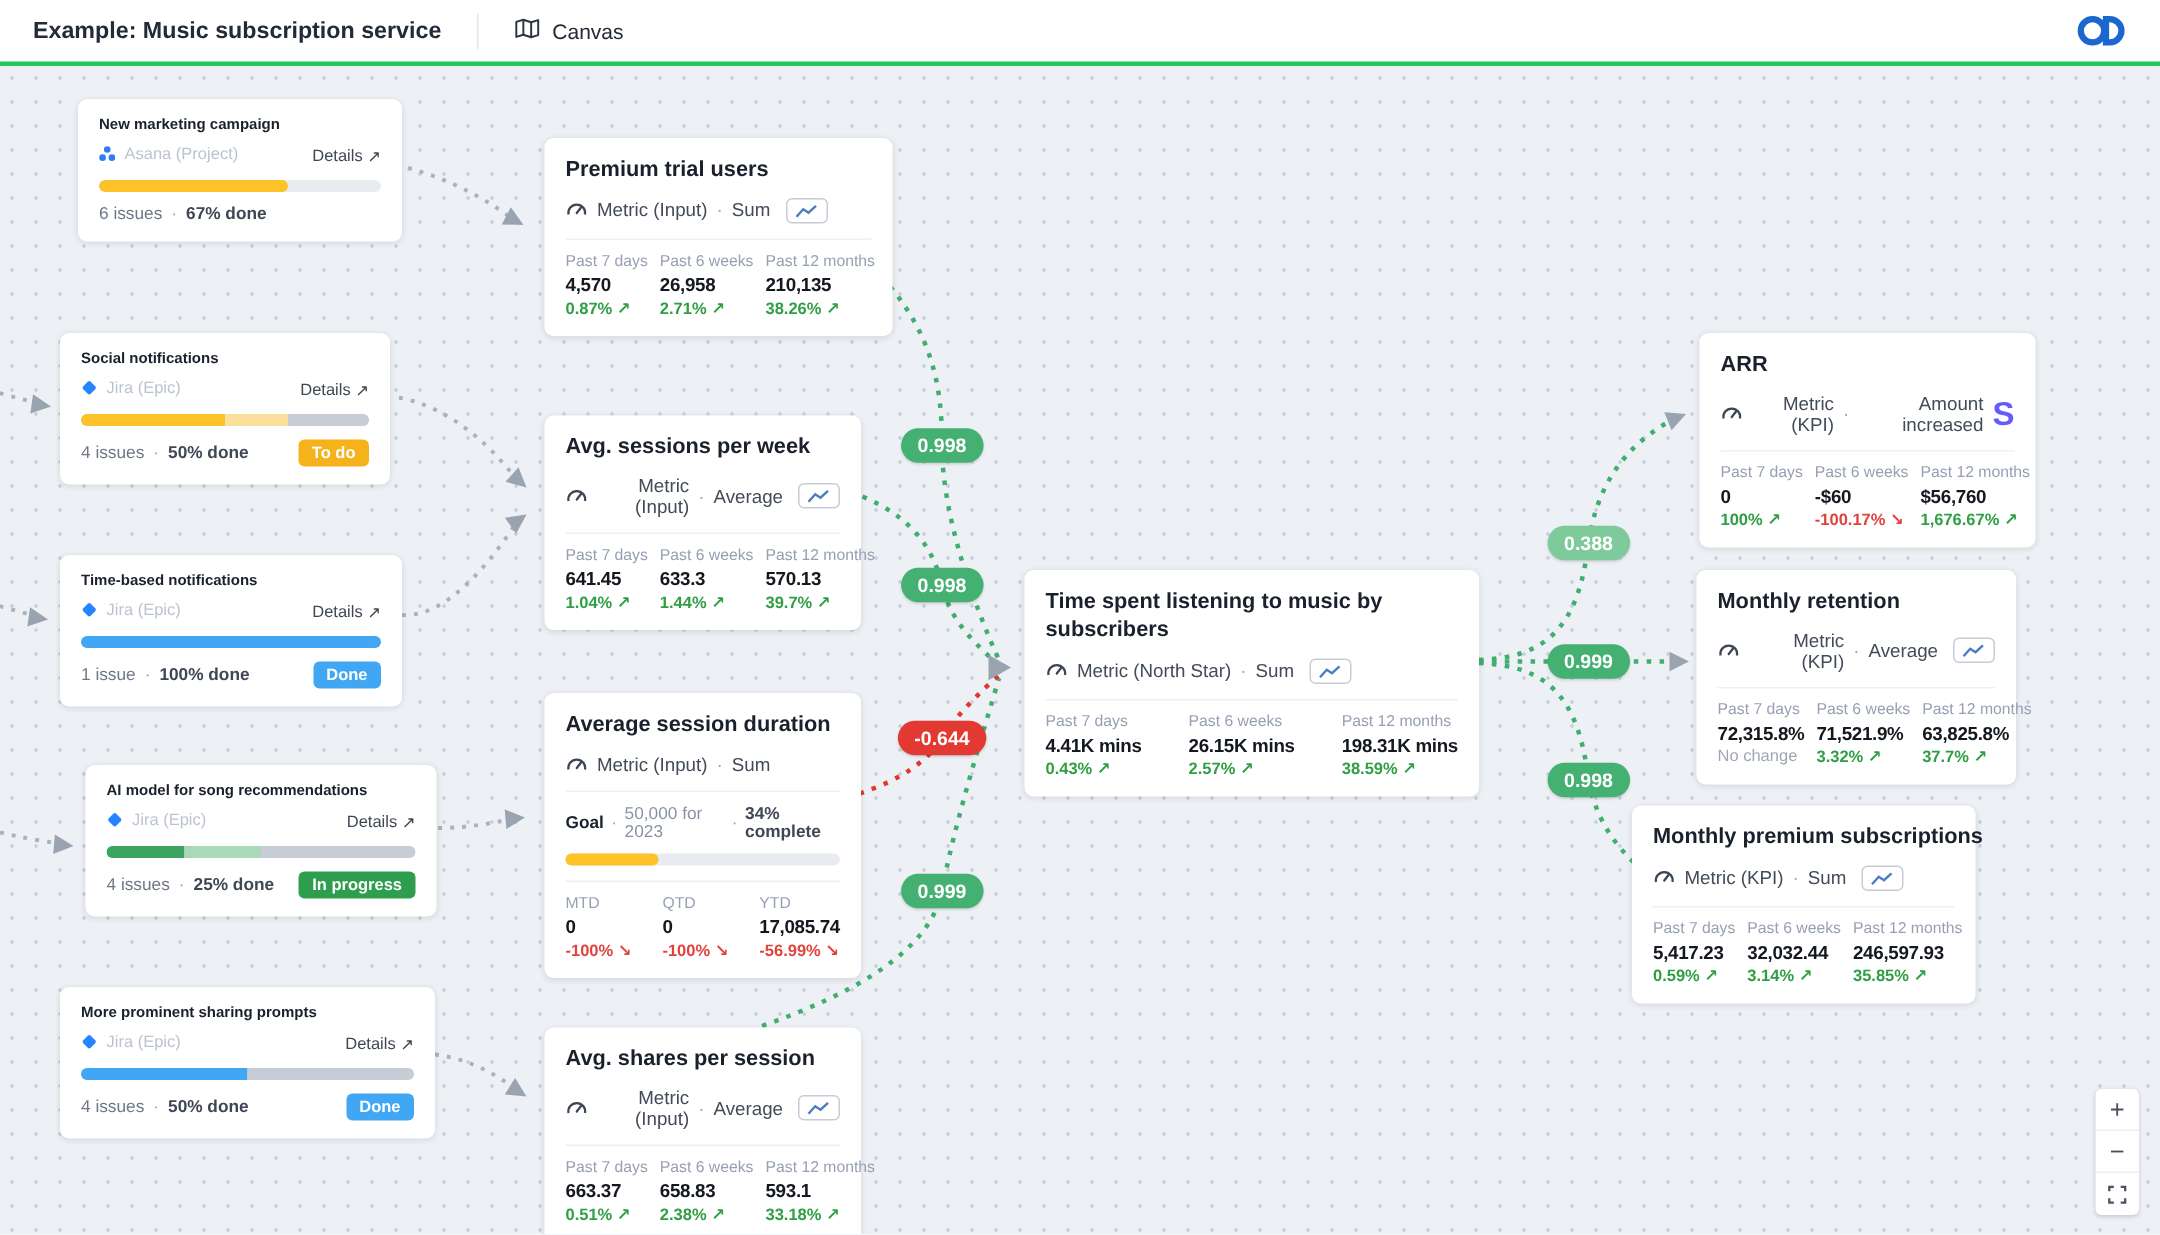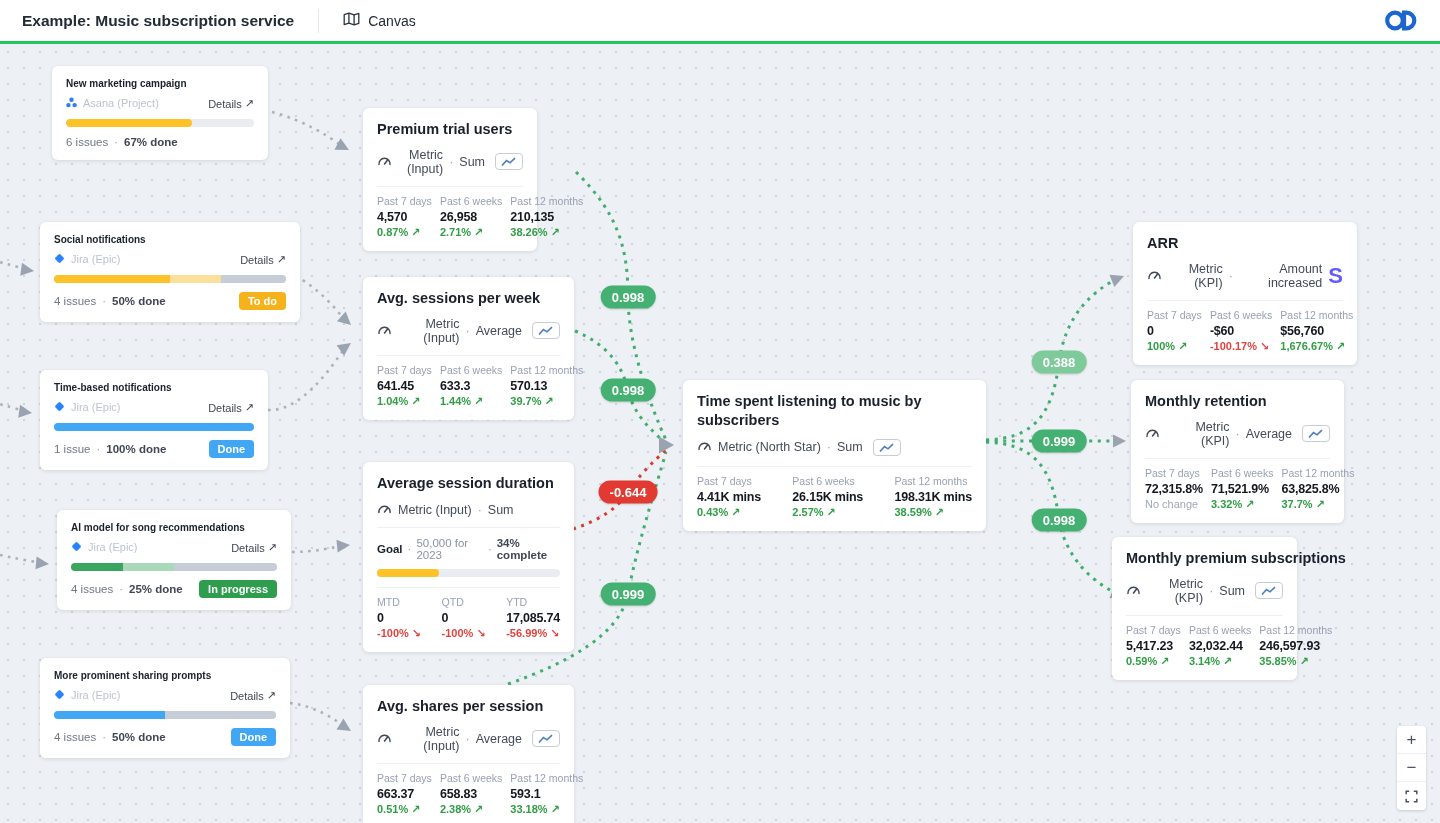--- a/index.html
+++ b/index.html
@@ -150,21 +150,21 @@
     <div class="pbar">
         <i class="rnd" style="width:67%;background:#fcc228"></i>
       </div>
     <div class="brow">
       <span class="iss">6 issues</span>
       <span class="bsep">·</span>
       <span class="done">67% done</span>
     </div>
   </div>
 
-  <div class="pcard" style="left:40px;top:178px;width:260px">
+  <div class="pcard" style="left:40px;top:178px;width:220px">
     <div class="ptitle">Social notifications</div>
     <div class="srow">
       <span><svg width="11" height="11" viewBox="0 0 11 11">
             <rect x="2" y="2" width="7" height="7" rx="1.4" fill="#2684ff" transform="rotate(45 5.5 5.5)"></rect>
           </svg></span>
       <span class="slabel">Jira (Epic)</span>
       <span class="details">
           <span>Details</span>
           <span>↗</span>
         </span>
@@ -247,21 +247,21 @@
         <i style="width:50%;background:#c7cdd6"></i>
       </div>
     <div class="brow">
       <span class="iss">4 issues</span>
       <span class="bsep">·</span>
       <span class="done">50% done</span>
       <span class="status" style="background:#41a7f5">Done</span>
     </div>
   </div>
 
-  <div class="mcard" style="left:363px;top:64px;width:174px">
+  <div class="mcard" style="left:363px;top:48px;width:232px">
     <div class="mtitle">Premium trial users</div>
     <div class="trow">
       <span><svg width="15" height="13" viewBox="0 0 15 13">
             <path d="M2 11 a5.6 5.6 0 1 1 11 0" fill="none" stroke="#3d4654" stroke-width="1.5"></path>
             <path d="M7.5 10 L10.6 6" stroke="#3d4654" stroke-width="1.5" stroke-linecap="round"></path>
           </svg></span>
       <span>Metric (Input)</span>
       <span class="sep">·</span>
       <span>Sum</span>
       <span class="chart-btn">
@@ -493,21 +493,21 @@
           <div class="delta up">3.32% ↗</div>
         </div>
       <div class="stat">
           <div class="lbl">Past 12 months</div>
           <div class="val">63,825.8%</div>
           <div class="delta up">37.7% ↗</div>
         </div>
     </div>
   </div>
 
-  <div class="mcard" style="left:1112px;top:493px;width:185px">
+  <div class="mcard" style="left:1088px;top:493px;width:229px">
     <div class="mtitle">Monthly premium subscriptions</div>
     <div class="trow">
       <span><svg width="15" height="13" viewBox="0 0 15 13">
             <path d="M2 11 a5.6 5.6 0 1 1 11 0" fill="none" stroke="#3d4654" stroke-width="1.5"></path>
             <path d="M7.5 10 L10.6 6" stroke="#3d4654" stroke-width="1.5" stroke-linecap="round"></path>
           </svg></span>
       <span>Metric (KPI)</span>
       <span class="sep">·</span>
       <span>Sum</span>
       <span class="chart-btn">

